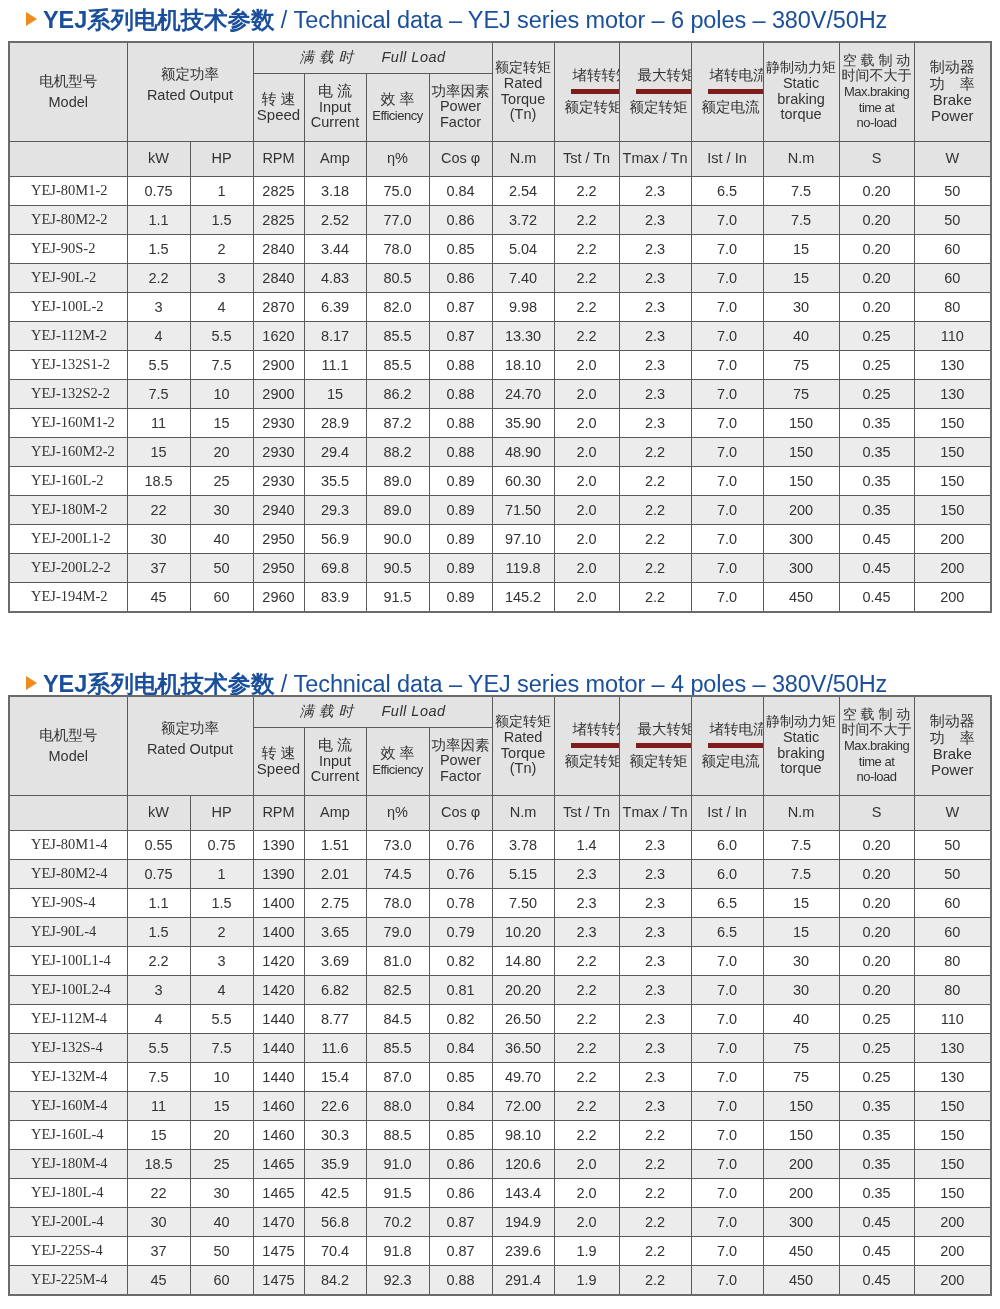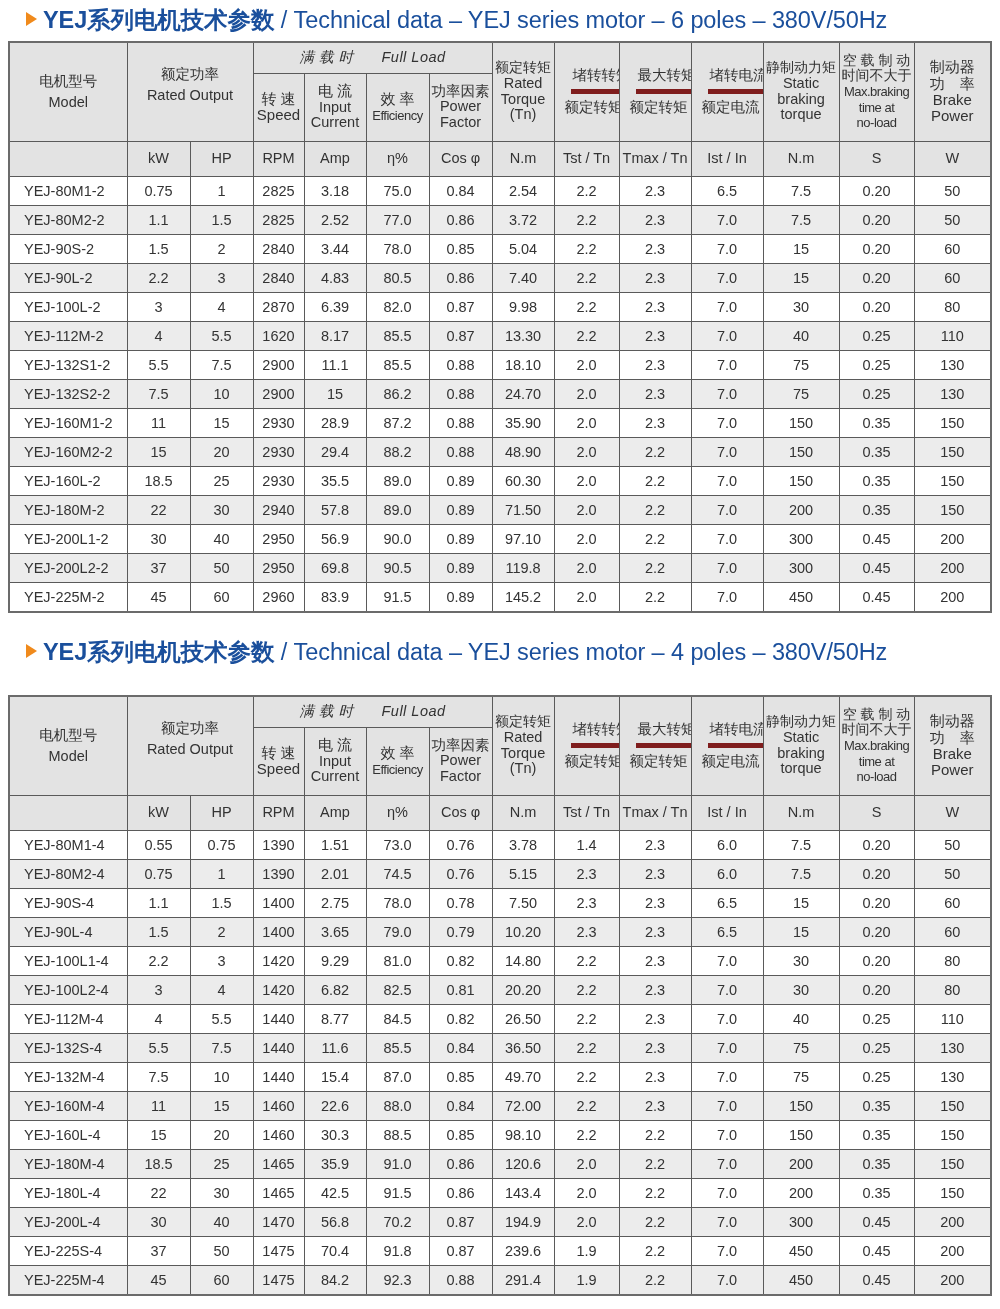--- a/index.html
+++ b/index.html
@@ -24,21 +24,21 @@
   .h-sub { font-size:14px; }
   .h-sub .small { font-size:13px; letter-spacing:-0.5px; }
   .frac { display:inline-block; }
   .frac .num { display:block; border-bottom:5px solid #7f1d1d; padding:0 2px 6px 2px; margin-bottom:6px;margin-left:16px; }
   .frac .den { display:block; }
   .h-cn { font-size:14px; }
   .unit td { font-size:15px; height:34px; }
   tbody tr td { height:28px; font-size:14.6px; }
   tbody tr:nth-child(even) td { background:#ececec; }
   tbody tr:nth-child(odd) td { background:#ffffff; }
-  tbody td.model { text-align:left; padding-left:14px; }
+  tbody td.model { text-align:left; padding-left:21px;font-family:Liberation Serif, serif; }
 </style>
 </head>
 <body>
 
 <div class="section" id="sec0" style="top:0">
   <div class="title" style="top: 4px;">
     <span class="tri"></span><span>YEJ系列电机技术参数</span><span class="t-en"> / Technical data – YEJ series motor – 6 poles – 380V/50Hz</span>
   </div>
   <table class="spec" style="top: 41px;">
     <colgroup>
@@ -268,21 +268,21 @@
           <td>7.0</td>
           <td>150</td>
           <td>0.35</td>
           <td>150</td>
         </tr>
         <tr>
           <td class="model">YEJ-180M-2</td>
           <td>22</td>
           <td>30</td>
           <td>2940</td>
-          <td>57.8</td>
+          <td>29.3</td>
           <td>89.0</td>
           <td>0.89</td>
           <td>71.50</td>
           <td>2.0</td>
           <td>2.2</td>
           <td>7.0</td>
           <td>200</td>
           <td>0.35</td>
           <td>150</td>
         </tr>
@@ -312,40 +312,40 @@
           <td>0.89</td>
           <td>119.8</td>
           <td>2.0</td>
           <td>2.2</td>
           <td>7.0</td>
           <td>300</td>
           <td>0.45</td>
           <td>200</td>
         </tr>
         <tr>
-          <td class="model">YEJ-225M-2</td>
+          <td class="model">YEJ-194M-2</td>
           <td>45</td>
           <td>60</td>
           <td>2960</td>
           <td>83.9</td>
           <td>91.5</td>
           <td>0.89</td>
           <td>145.2</td>
           <td>2.0</td>
           <td>2.2</td>
           <td>7.0</td>
           <td>450</td>
           <td>0.45</td>
           <td>200</td>
         </tr>
       </tbody>
   </table>
 </div>
 <div class="section" id="sec1" style="top:0">
-  <div class="title" style="top: 636px;">
+  <div class="title" style="top: 668px;">
     <span class="tri"></span><span>YEJ系列电机技术参数</span><span class="t-en"> / Technical data – YEJ series motor – 4 poles – 380V/50Hz</span>
   </div>
   <table class="spec" style="top: 695px;">
     <colgroup>
       <col style="width:118px">
         <col style="width:63px">
         <col style="width:63px">
         <col style="width:51px">
       <col style="width:62px">
         <col style="width:63px">
@@ -457,21 +457,21 @@
           <td>6.5</td>
           <td>15</td>
           <td>0.20</td>
           <td>60</td>
         </tr>
         <tr>
           <td class="model">YEJ-100L1-4</td>
           <td>2.2</td>
           <td>3</td>
           <td>1420</td>
-          <td>9.29</td>
+          <td>3.69</td>
           <td>81.0</td>
           <td>0.82</td>
           <td>14.80</td>
           <td>2.2</td>
           <td>2.3</td>
           <td>7.0</td>
           <td>30</td>
           <td>0.20</td>
           <td>80</td>
         </tr>

